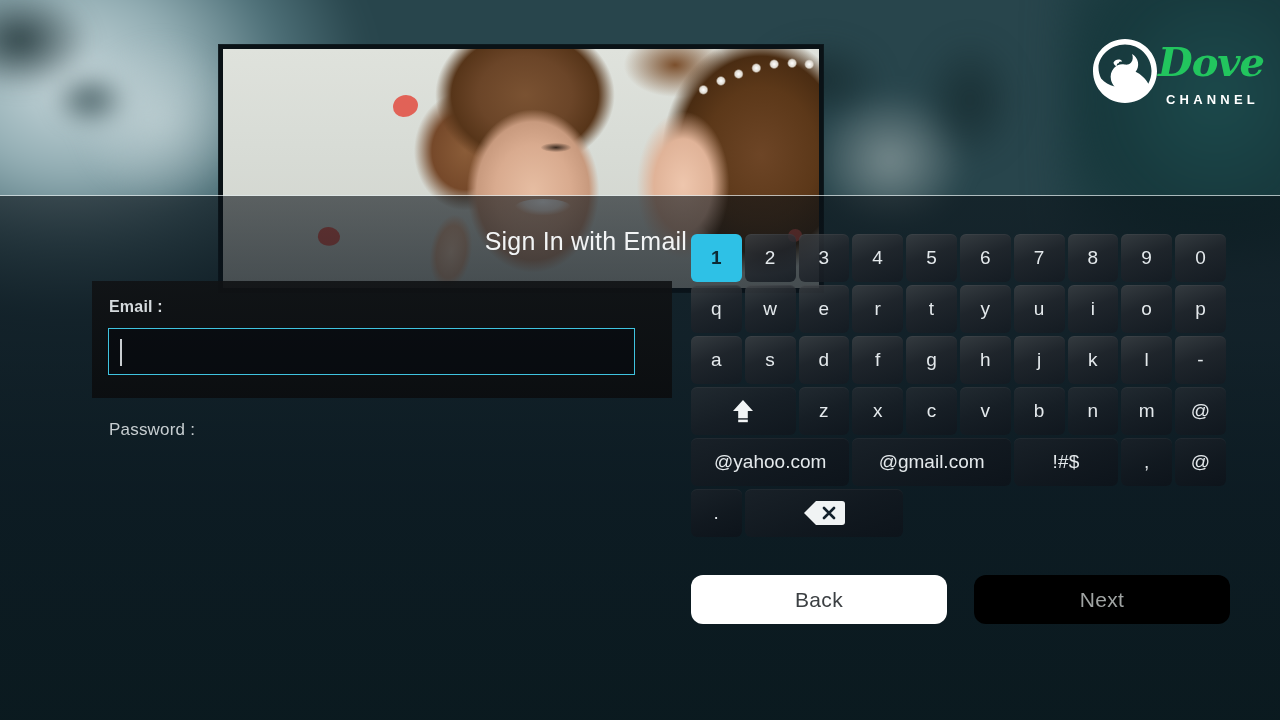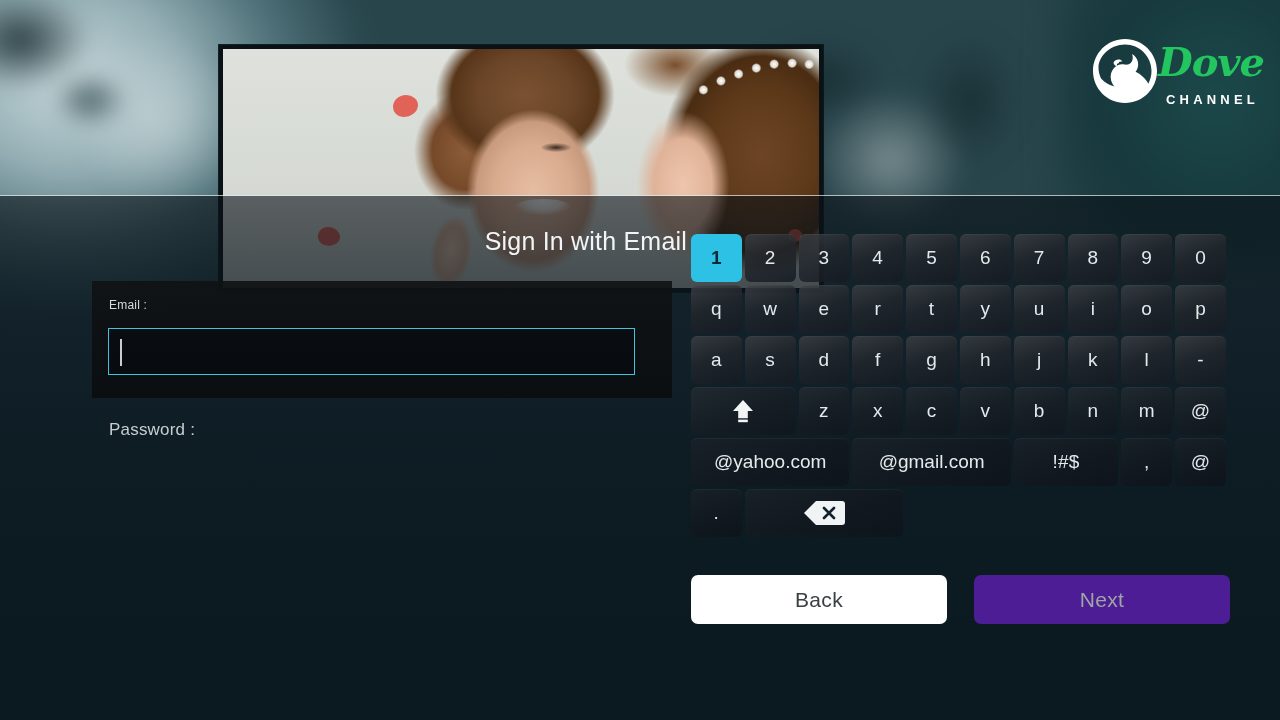--- a/index.html
+++ b/index.html
@@ -122,21 +122,21 @@
     position:absolute; left:109px; top:227px; width:578px;
     text-align:right;
     font-size:25px; color:#f2f4f5; font-weight:400; letter-spacing:.2px;
   }
   #email-panel {
     position:absolute; left:92px; top:281px; width:580px; height:117px;
     background:linear-gradient(180deg, rgba(16,18,20,.90) 0%, rgba(11,13,15,.93) 100%);
   }
   #email-label {
     position:absolute; left:17px; top:17px;
-    font-size:12px; color:#d5dadd; font-weight:400; letter-spacing:.2px;
+    font-size:16px; color:#d5dadd; font-weight:700; letter-spacing:.2px;
   }
   #email-input-box {
     position:absolute; left:16px; top:47px; width:527px; height:47px;
     border:1px solid #3fc3df;
     background:rgba(6,10,14,.55);
   }
   #email-caret {
     position:absolute; left:11px; top:10px; width:2px; height:27px;
     background:#c9ced1;
   }
@@ -183,26 +183,26 @@
 
   
   .shift-ico { width:22px; height:24px; display:block; }
   
   .bksp-ico { width:42px; height:26px; display:block; }
 
   
   #btn-row { position:absolute; left:691px; top:575px; width:535px; height:49px; }
   .action-btn {
     position:absolute; top:0; height:49px; width:256px;
-    border-radius:7px;
+    border-radius:12px;
     display:flex; align-items:center; justify-content:center;
     font-size:21px; letter-spacing:.3px;
   }
   #btn-back { left:0; background:#ffffff; color:#3c4043; }
-  #btn-next { left:283px; background:#4c1d95; color:#a0a4a3; }
+  #btn-next { left:283px; background:#000000; color:#a0a4a3; }
 
   
   #logo { position:absolute; right:28px; top:36px; width:160px; height:78px; }
   #logo-mark { position:absolute; left:0; top:2px; width:66px; height:66px; }
   #logo-word {
     position:absolute; left:66px; top:6px;
     font-family:"DejaVu Serif", serif;
     font-style:italic; font-weight:700;
     font-size:40px; color:#22c55e; letter-spacing:-1px;
     line-height:1;

